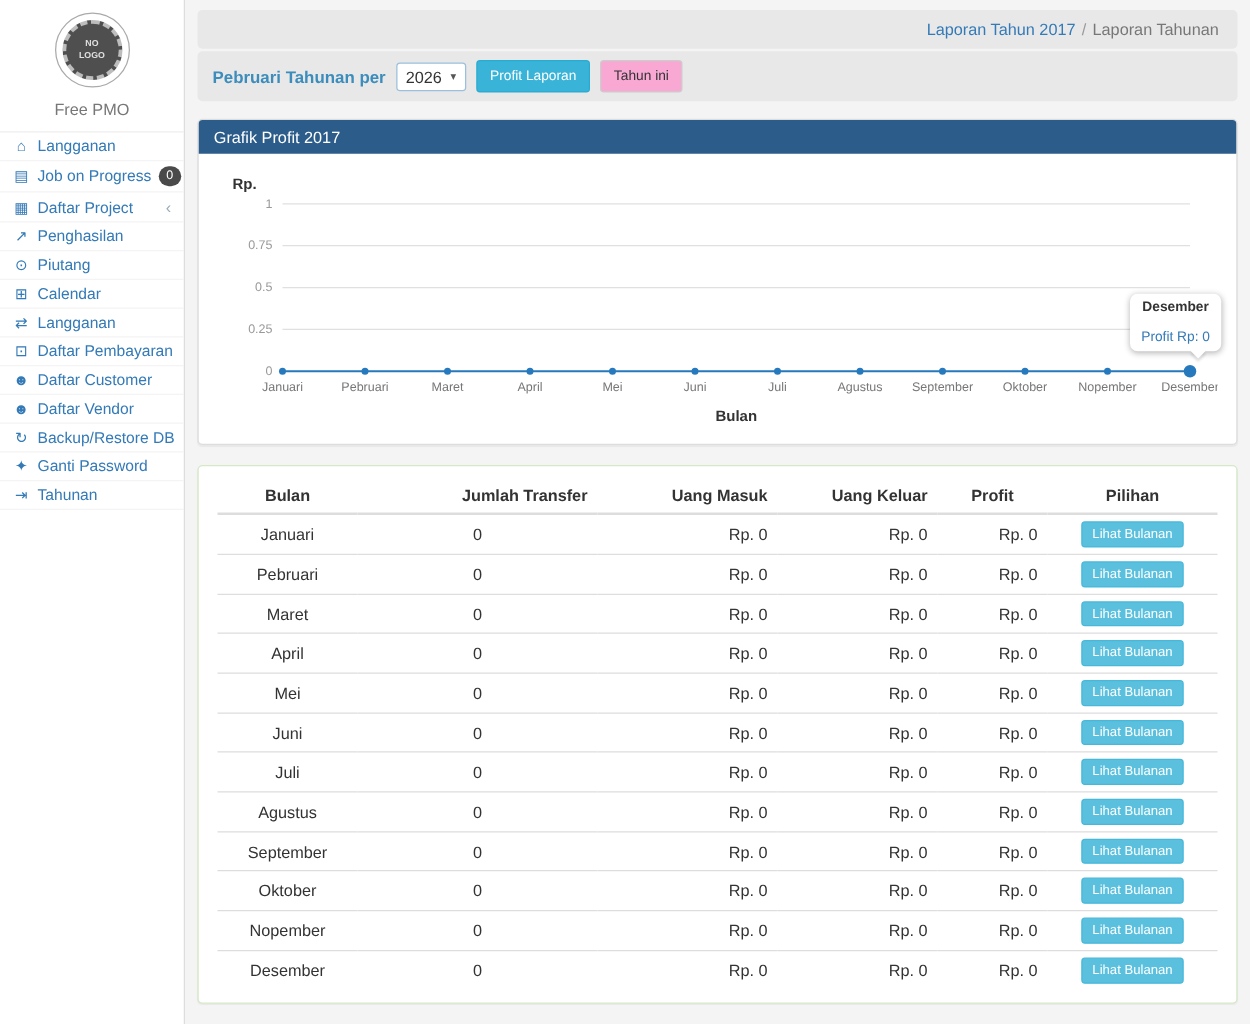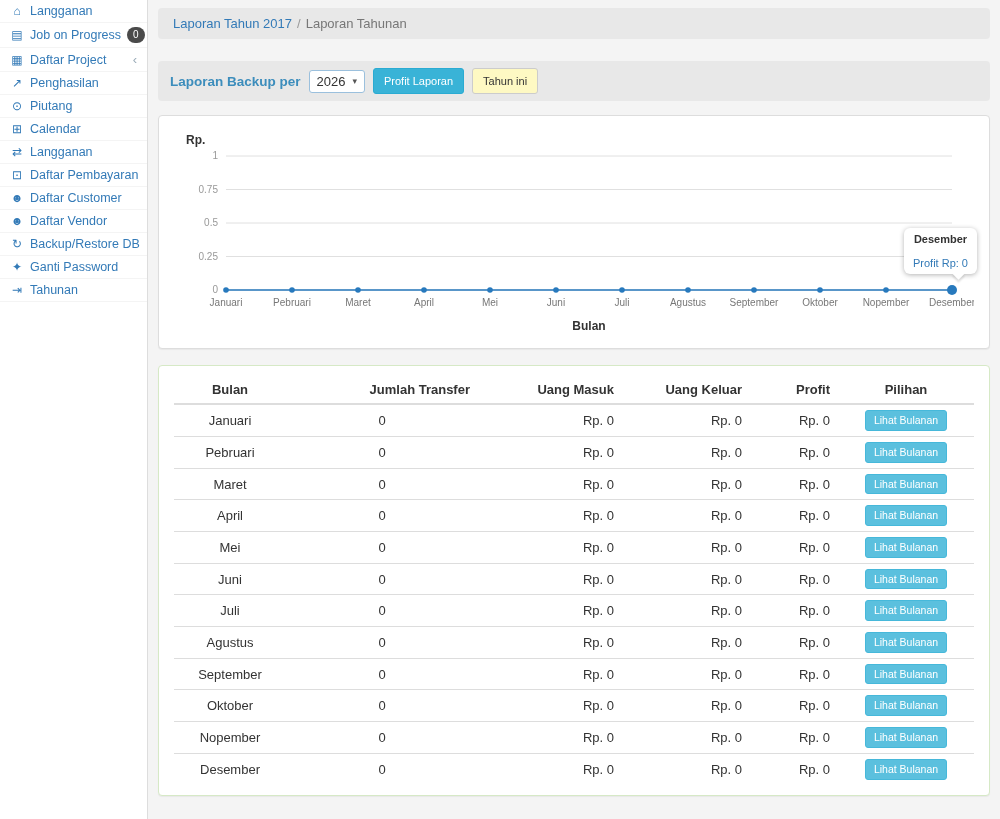--- a/index.html
+++ b/index.html
@@ -55,22 +55,23 @@
     border-radius: 10px; font-size: 10px; line-height: 1;
     padding: 3px 6px;
   }
   .mi-chevron { margin-left: auto; color: #9aabb8; font-size: 13px; }
 
   
   .main { flex: 1; background: #f4f4f4; padding: 8px 10px 18px; }
 
   .breadcrumb {
     background: #e8e8e8; border-radius: 4px;
-    padding: 8px 15px; margin-bottom: 22px;
+    padding: 8px 15px; margin-bottom: 2px;
     font-size: 13px;
+    text-align: right;
   }
   .breadcrumb a { color: #337ab7; }
   .breadcrumb .sep { color: #999; margin: 0 5px; }
   .breadcrumb .current { color: #777; }
 
   .filter-bar {
     background: #e8e8e8; border-radius: 4px;
     padding: 7px 12px; margin-bottom: 14px;
     display: flex; align-items: center; gap: 8px;
   }
@@ -81,21 +82,21 @@
     display: inline-flex; align-items: center; gap: 7px;
     cursor: pointer; color: #333;
   }
   .year-select .caret { font-size: 9px; color: #555; }
   .btn {
     font-size: 11px; padding: 5px 10px; border-radius: 3px;
     border: 1px solid transparent; cursor: pointer;
     font-family: inherit; line-height: 1.3;
   }
   .btn-info { background: #39b3d7; border-color: #2aabd2; color: #fff; }
-  .btn-default { background: #fef9c3; border-color: #ccc; color: #333; }
+  .btn-default { background: #f9a8d4; border-color: #ccc; color: #333; }
 
   
   .panel {
     background: #fff; border: 1px solid #ddd; border-radius: 4px;
     margin-bottom: 16px; box-shadow: 0 1px 1px rgba(0,0,0,0.05);
   }
   .panel-heading { padding: 6px 12px; font-size: 13px; border-radius: 3px 3px 0 0; }
   .heading-blue { background: #2c5d8a; color: #fff; }
   .panel-detail { border-color: #d6e9c6; }
   .heading-green {
@@ -132,20 +133,28 @@
     font-size: 10.5px; padding: 2px 8px; border-radius: 3px;
     cursor: pointer; font-family: inherit; line-height: 1.4;
   }
 </style>
 </head>
 <body>
 
 <div class="app">
 
   <aside class="sidebar">
+    <div class="brand-block">
+      <div class="logo-circle">
+        <div class="logo-inner">
+          <span>NO LOGO</span>
+        </div>
+      </div>
+      <div class="brand-name">Free PMO</div>
+    </div>
     <nav class="menu" id="sidebar-menu">
         <a class="menu-item">
           <span class="mi-icon">⌂</span>
           <span class="mi-label">Langganan</span>
         </a>
         <a class="menu-item">
           <span class="mi-icon">▤</span>
           <span class="mi-label">Job on Progress</span>
           <span class="mi-badge">0</span>
         </a>
@@ -197,30 +206,31 @@
       </nav>
   </aside>
 
   <main class="main">
 
     <div class="breadcrumb">
       <a>Laporan Tahun 2017</a><span class="sep">/</span><span class="current">Laporan Tahunan</span>
     </div>
 
     <div class="filter-bar">
-      <span class="filter-label">Laporan Backup per</span>
+      <span class="filter-label">Pebruari Tahunan per</span>
       <span class="year-select">
         <span>2026</span>
         <span class="caret">▾</span>
       </span>
       <button class="btn btn-info">Profit Laporan</button>
       <button class="btn btn-default">Tahun ini</button>
     </div>
 
     <section class="panel panel-chart">
+      <div class="panel-heading heading-blue">Grafik Profit 2017</div>
       <div class="chart-body">
         <div id="chart-canvas">
             <svg width="800" height="212">
               <text x="12" y="16" font-size="12" font-weight="bold" fill="#333">Rp.</text>
               <line x1="52" y1="28" x2="778" y2="28" stroke="#e0e0e0" stroke-width="1"></line>
               <text x="44" y="31" font-size="10" fill="#999" text-anchor="end">1</text>
               <line x1="52" y1="61.5" x2="778" y2="61.5" stroke="#e0e0e0" stroke-width="1"></line>
               <text x="44" y="64.5" font-size="10" fill="#999" text-anchor="end">0.75</text>
               <line x1="52" y1="95" x2="778" y2="95" stroke="#e0e0e0" stroke-width="1"></line>
               <text x="44" y="98" font-size="10" fill="#999" text-anchor="end">0.5</text>
@@ -266,21 +276,21 @@
 
     <section class="panel panel-detail">
       <div class="table-body">
         <table id="detail-table">
             <thead>
               <tr>
                 <th style="text-align: center; width: 14%;">Bulan</th>
                 <th style="text-align: right; width: 24%;">Jumlah Transfer</th>
                 <th style="text-align: right; width: 18%;">Uang Masuk</th>
                 <th style="text-align: right; width: 16%;">Uang Keluar</th>
-                <th style="text-align: right; width: 11%;">Profit</th>
+                <th style="text-align: center; width: 11%;">Profit</th>
                 <th style="text-align: center; width: 17%;">Pilihan</th>
               </tr>
             </thead>
             <tbody>
               <tr>
                 <td style="text-align: center;">Januari</td>
                 <td style="text-align: center;">0</td>
                 <td style="text-align: right;">Rp. 0</td>
                 <td style="text-align: right;">Rp. 0</td>
                 <td style="text-align: right;">Rp. 0</td>

